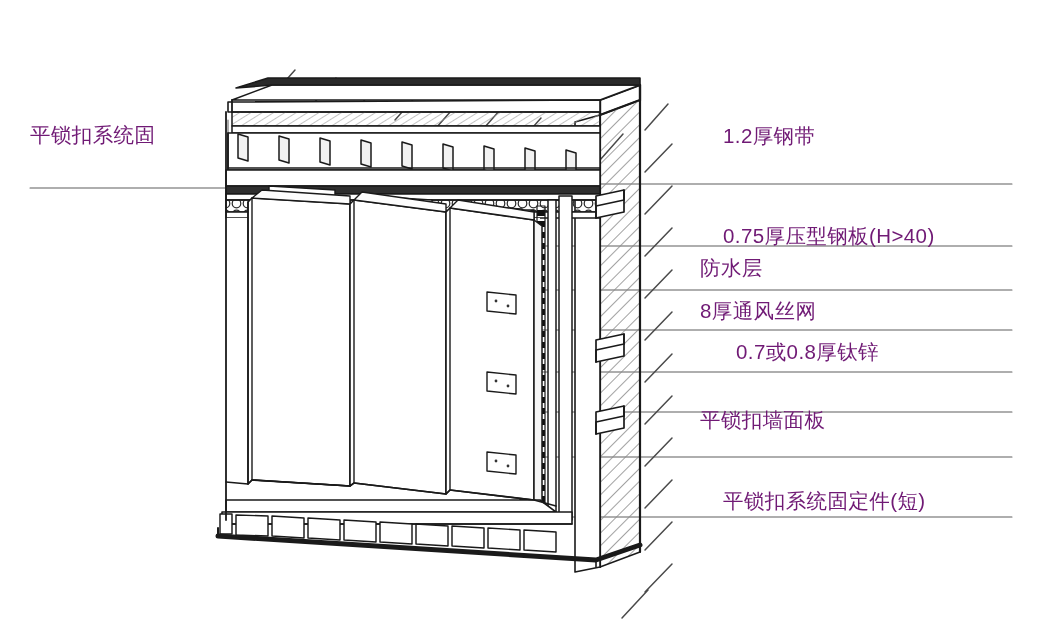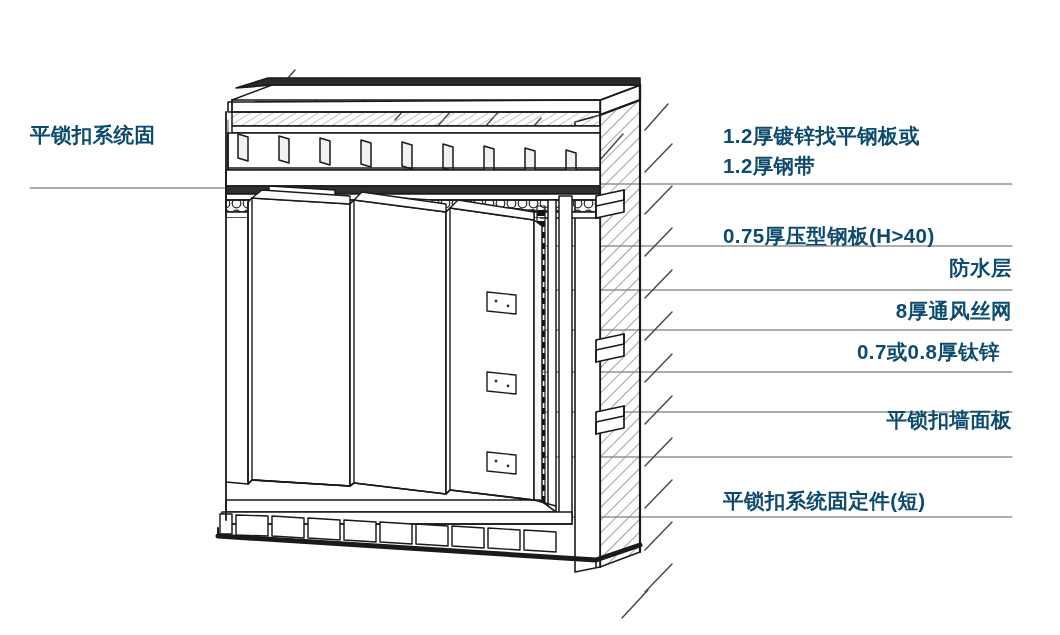--- a/index.html
+++ b/index.html
@@ -1,22 +1,22 @@
 <!DOCTYPE html>
 <html><head>
 <meta charset="utf-8">
 <style>
   html,body{margin:0;padding:0;background:#ffffff;}
   body{width:1060px;height:635px;overflow:hidden;
        font-family:"Liberation Sans","DejaVu Sans",sans-serif;}
   #stage{position:relative;width:1060px;height:635px;background:#fff;}
   #stage svg{position:absolute;left:0;top:0;}
-  .lbl{position:absolute;color:#0c4a6e;font-size:20.5px;line-height:30px;
-       letter-spacing:.4px;white-space:nowrap;font-weight:bold;}
-  .lbl.r{text-align:right;}
+  .lbl{position:absolute;color:#701a75;font-size:20.5px;line-height:30px;
+       letter-spacing:.4px;white-space:nowrap;}
+  .lbl.r{text-align:left;}
   .lbl.l{text-align:left;}
 </style>
 </head>
 <body>
 
 <div id="stage">
 
   <svg width="1060" height="635" viewBox="0 0 1060 635">
     <defs>
 
@@ -244,37 +244,36 @@
       </g>
 
     </g>
   </svg>
 
   <div class="lbl l" style="left:30px;top:120px;width:200px;">
     <div>平锁扣系统固</div>
   </div>
 
   <div class="lbl l" style="left:723px;top:121px;width:300px;">
-    <div>1.2厚镀锌找平钢板或</div>
     <div>1.2厚钢带</div>
   </div>
 
   <div class="lbl l" style="left:723px;top:208px;width:300px;margin-top:13px;">
     <div>0.75厚压型钢板(H&gt;40)</div>
   </div>
 
   <div class="lbl r" style="left:700px;top:253px;width:312px;">
     <div>防水层</div>
   </div>
 
   <div class="lbl r" style="left:700px;top:296px;width:312px;">
     <div>8厚通风丝网</div>
   </div>
 
-  <div class="lbl r" style="left:688px;top:337px;width:312px;">
+  <div class="lbl r" style="left:736px;top:337px;width:312px;">
     <div>0.7或0.8厚钛锌</div>
   </div>
 
   <div class="lbl r" style="left:700px;top:405px;width:312px;">
     <div>平锁扣墙面板</div>
   </div>
 
   <div class="lbl l" style="left:723px;top:486px;width:330px;">
     <div>平锁扣系统固定件(短)</div>
   </div>

